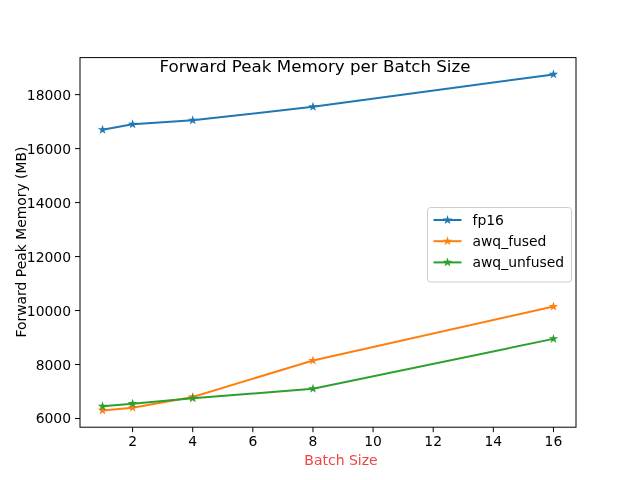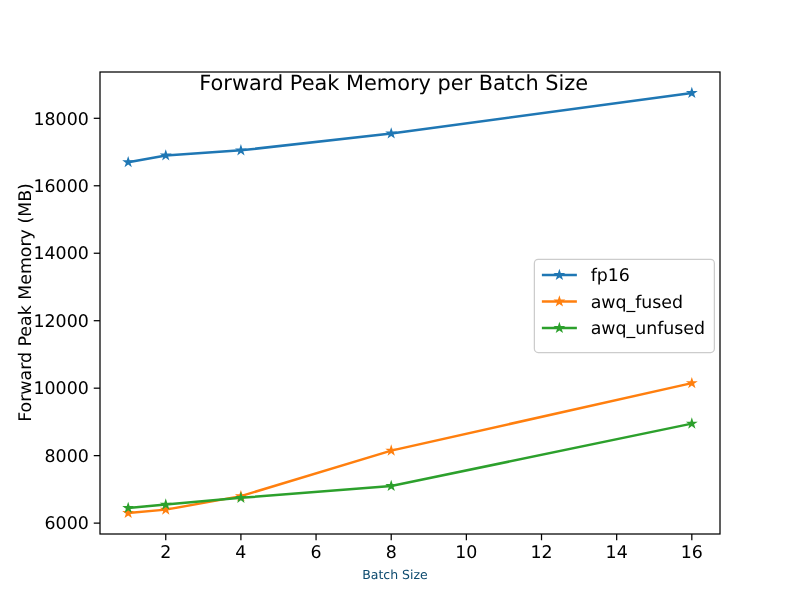--- a/index.html
+++ b/index.html
@@ -28,28 +28,28 @@
     height: 20px;
     line-height: 20px;
     text-align: center;
     font-size: 16.7px;
     color: #000000;
     white-space: nowrap;
     margin-top: 25px;
   }
   .xlabel {
     position: absolute;
-    left: 68px;
+    left: 93px;
     top: 452px;
     width: 496px;
     height: 17px;
     line-height: 17px;
     text-align: center;
-    font-size: 10px;
-    color: #0c4a6e;
+    font-size: 14px;
+    color: #ef4444;
     white-space: nowrap;
   }
   .ylabel {
     position: absolute;
     left: 21px;
     top: 242px;
     width: 0;
     height: 0;
     overflow: visible;
     font-size: 13.9px;

